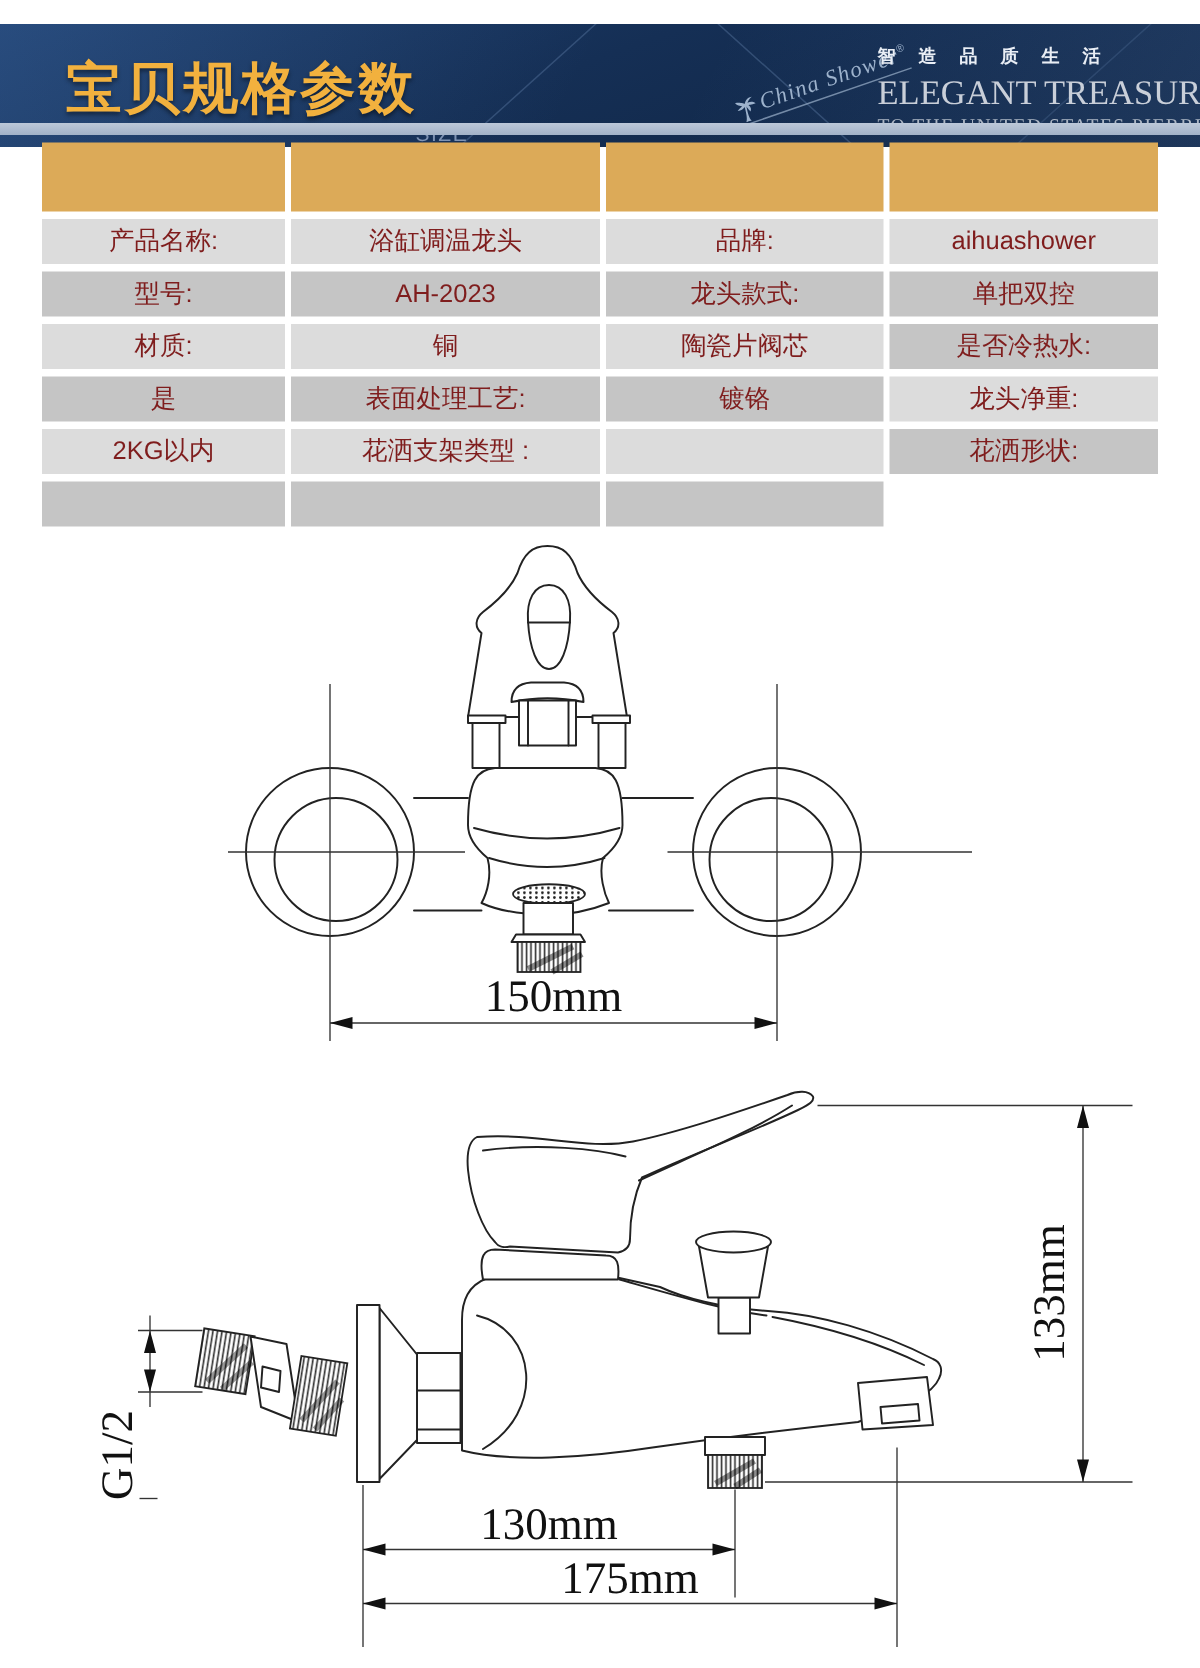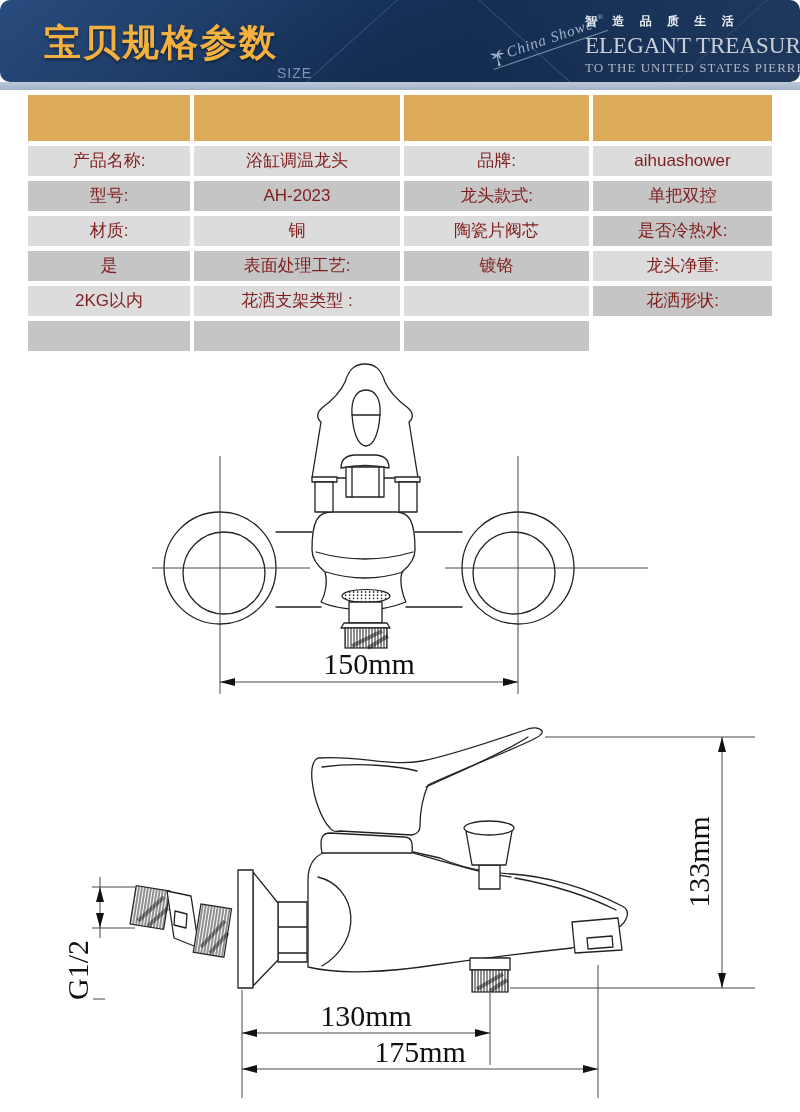--- a/index.html
+++ b/index.html
@@ -1,25 +1,25 @@
 <!DOCTYPE html>
 <html><head>
 <meta charset="utf-8">
 <style>
   html,body{margin:0;padding:0;background:#ffffff;}
   body{font-family:"Liberation Sans",sans-serif;}
   .page{position:relative;width:800px;height:1112px;background:#fff;overflow:hidden;}
 
   
-  .header{position:absolute;left:0;top:0;width:800px;height:82px;
+  .header{position:absolute;left:0;top:16px;width:800px;height:82px;
     background:
       linear-gradient(295deg, rgba(90,130,190,.20), transparent 42%),
       linear-gradient(115deg, rgba(70,115,175,.28) 0%, transparent 48%),
       linear-gradient(160deg,#1d3d6b 0%,#152f55 45%,#0f2442 100%);
-    overflow:hidden;border-radius:10px;}
+    overflow:hidden;}
   .diag{position:absolute;background:rgba(130,160,205,.28);width:1px;height:200px;top:-40px;}
   .diag.d1{left:330px;transform:rotate(48deg);}
   .diag.d2{left:545px;transform:rotate(-48deg);}
   .diag.d3{left:700px;transform:rotate(48deg);background:rgba(130,160,205,.18);}
   .page-title{position:absolute;left:44px;top:18px;margin:0;font-size:37px;font-weight:bold;
     color:#f2b13e;letter-spacing:2px;text-shadow:0 2px 3px rgba(0,0,0,.45);}
   .size-label{position:absolute;left:277px;top:44px;font-size:14px;color:#7e93b4;letter-spacing:1px;margin-top:21px;}
   .brand-logo{position:absolute;left:487px;top:30px;transform:rotate(-19deg);
     color:#9db2cc;white-space:nowrap;}
   .brand-logo .script{font-family:"Liberation Serif",serif;font-style:italic;font-size:15px;letter-spacing:1px;}

